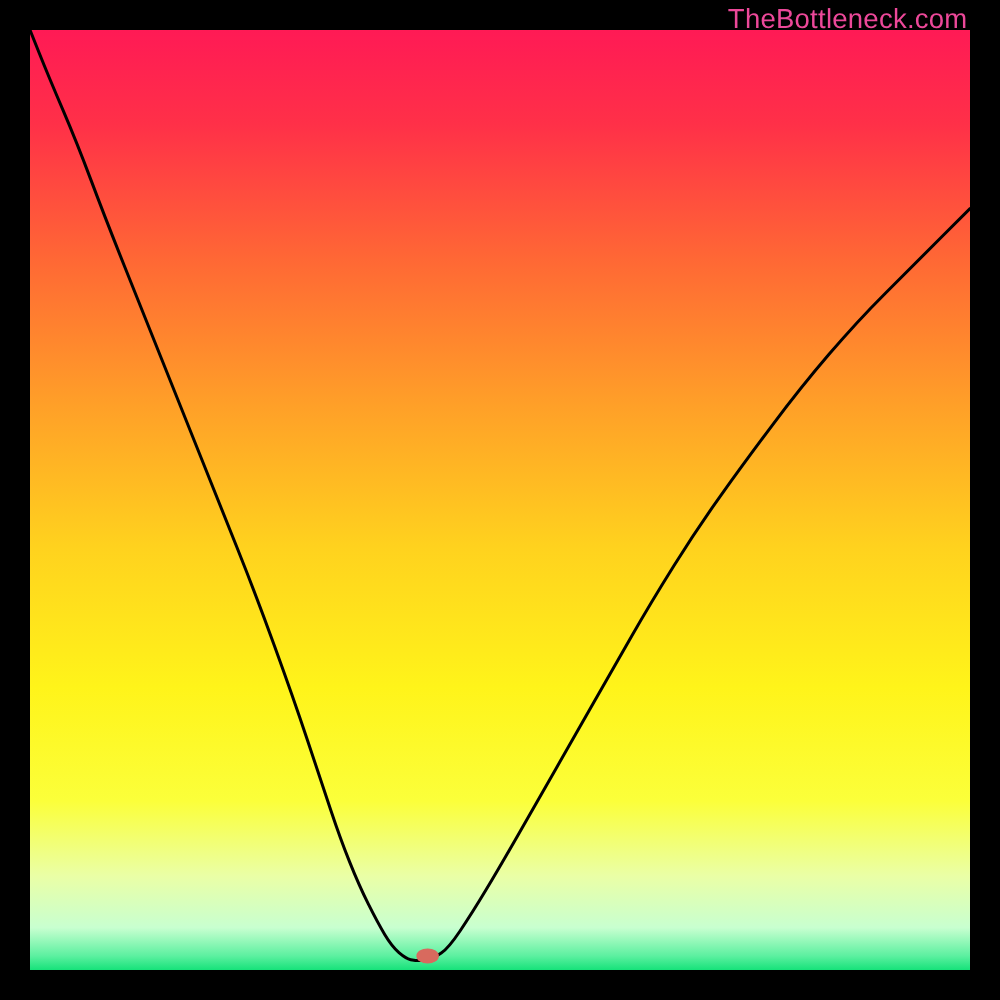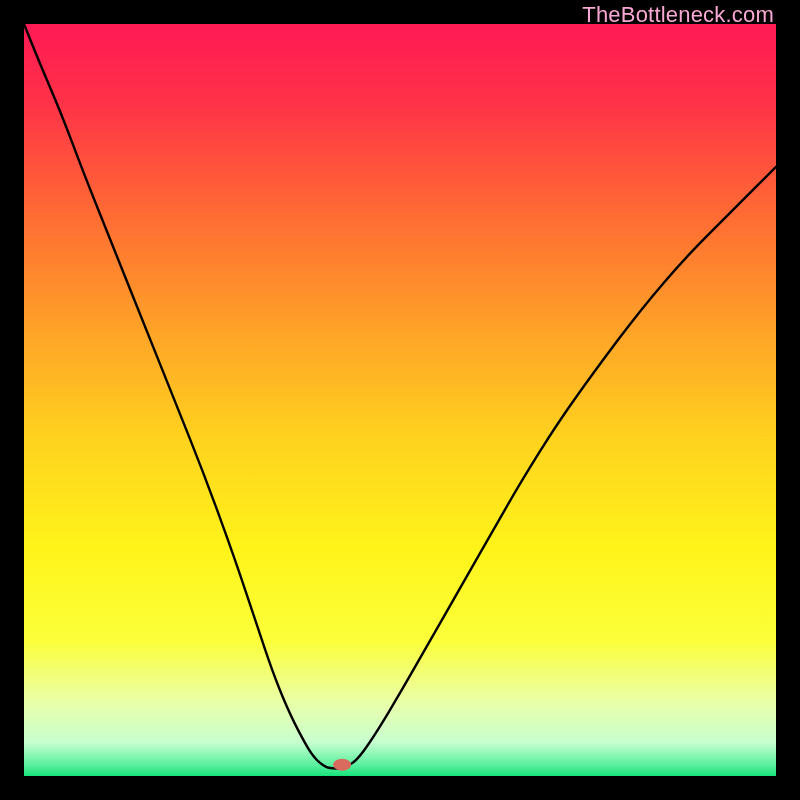--- a/index.html
+++ b/index.html
@@ -22,21 +22,21 @@
     position: absolute;
     left: 0;
     top: 0;
     width: 752px;
     height: 752px;
   }
   .watermark {
     position: absolute;
     top: 2px;
     right: 26px;
-    color: #f9a8d4;
+    color: #ec4899;
     font-size: 22px;
     font-weight: 500;
     letter-spacing: 0.2px;
   }
   svg { display: block; }
 </style>
 </head>
 <body>
 
 <div class="watermark">TheBottleneck.com</div>

